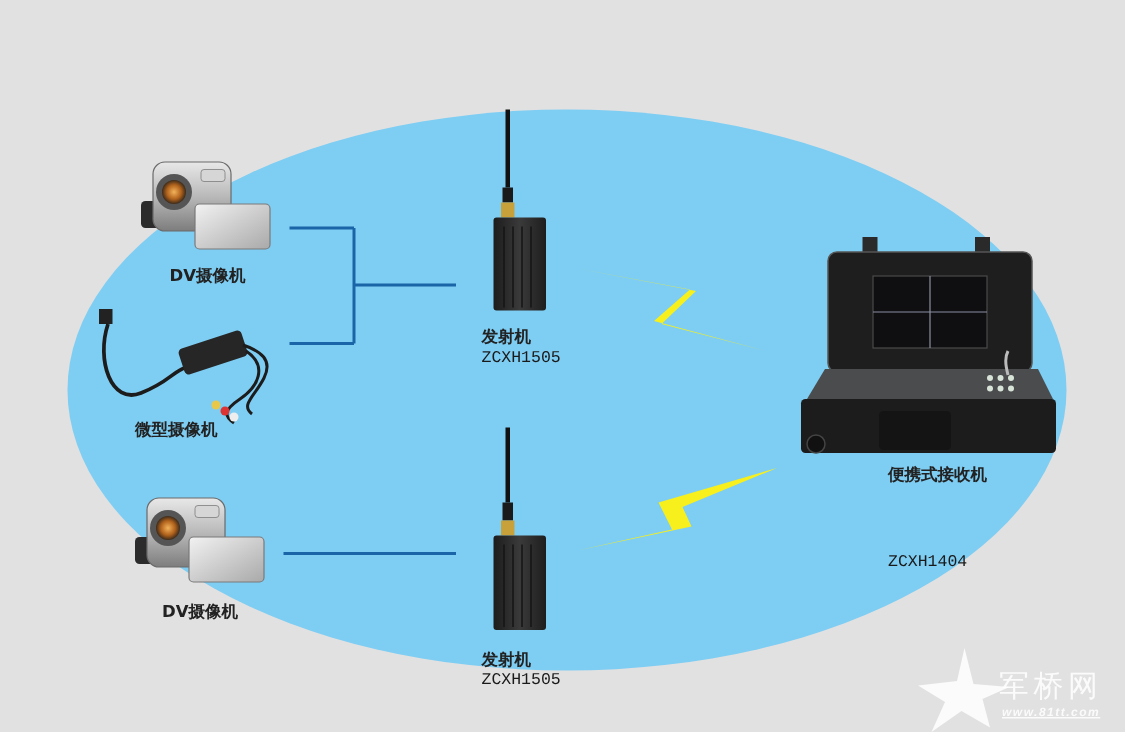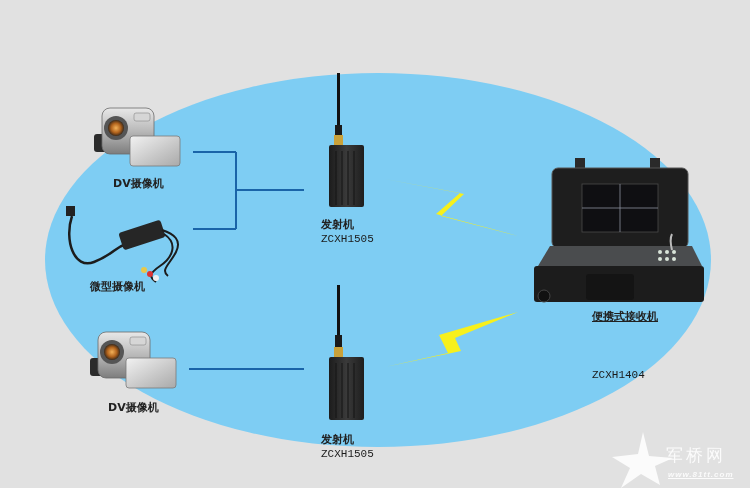--- a/index.html
+++ b/index.html
@@ -1,21 +1,21 @@
 <!DOCTYPE html>
 <html><head>
 <meta charset="utf-8">
 <style>
   html,body{margin:0;padding:0;}
   body{width:750px;height:488px;overflow:hidden;background:#e1e1e1;position:relative;font-family:"Liberation Sans","DejaVu Sans",sans-serif;}
   #stage{position:absolute;left:0;top:0;width:750px;height:488px;}
   .label{position:absolute;font-size:11px;line-height:14px;color:#1a1a1a;white-space:nowrap;}
   .label.cn{font-family:"DejaVu Sans",sans-serif;font-weight:bold;color:#222;}
   .label.en{font-family:Liberation Mono, monospace;font-size:11px;color:#1a1a1a;}
-  .watermark-cn{position:absolute;left:666px;top:444px;font-family:"DejaVu Sans",sans-serif;font-size:17px;color:rgba(255,255,255,0.85);letter-spacing:3px;}
+  .watermark-cn{position:absolute;left:666px;top:444px;font-family:"DejaVu Sans",sans-serif;font-size:20px;color:rgba(255,255,255,0.85);letter-spacing:3px;}
   .watermark-url{position:absolute;left:668px;top:470px;font-family:"Liberation Sans",sans-serif;font-size:8px;font-style:italic;font-weight:bold;color:rgba(255,255,255,0.85);letter-spacing:1px;text-decoration:underline;}
 </style>
 </head>
 <body>
 
 <svg id="stage" width="750" height="488" viewBox="0 0 750 488">
   <defs>
     <linearGradient id="camBody" x1="0" y1="0" x2="0" y2="1">
       <stop offset="0" stop-color="#e8e8e8"></stop>
         <stop offset="0.5" stop-color="#b9b9b9"></stop>
@@ -133,17 +133,17 @@
 <div class="label cn" style="left:113px;top:177px;">DV摄像机</div>
 <div class="label cn" style="left:90px;top:280px;">微型摄像机</div>
 <div class="label cn" style="left:108px;top:401px;">DV摄像机</div>
 
 <div class="label cn" style="left:321px;top:218px;">发射机</div>
 <div class="label en" style="left:321px;top:232px;">ZCXH1505</div>
 
 <div class="label cn" style="left:321px;top:433px;">发射机</div>
 <div class="label en" style="left:321px;top:447px;">ZCXH1505</div>
 
-<div class="label cn" style="left:592px;top:310px;text-decoration:underline;">便携式接收机</div>
+<div class="label cn" style="left:592px;top:310px;">便携式接收机</div>
 <div class="label en" style="left:592px;top:324px;margin-top:44px;">ZCXH1404</div>
 
 <div class="watermark-cn">军桥网</div>
 <div class="watermark-url">www.81tt.com</div>
 
 </body></html>

